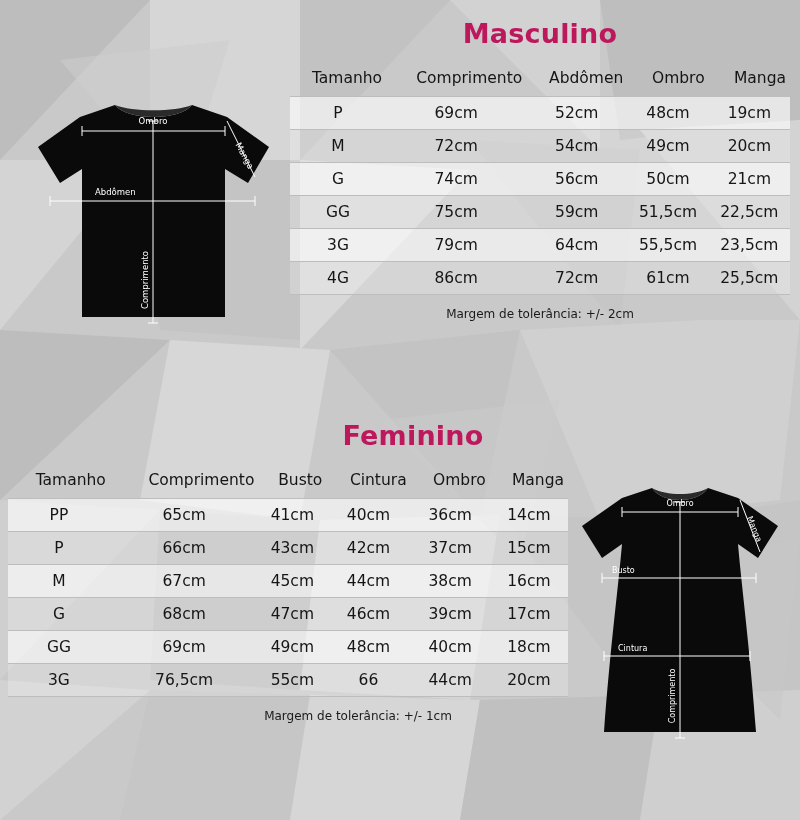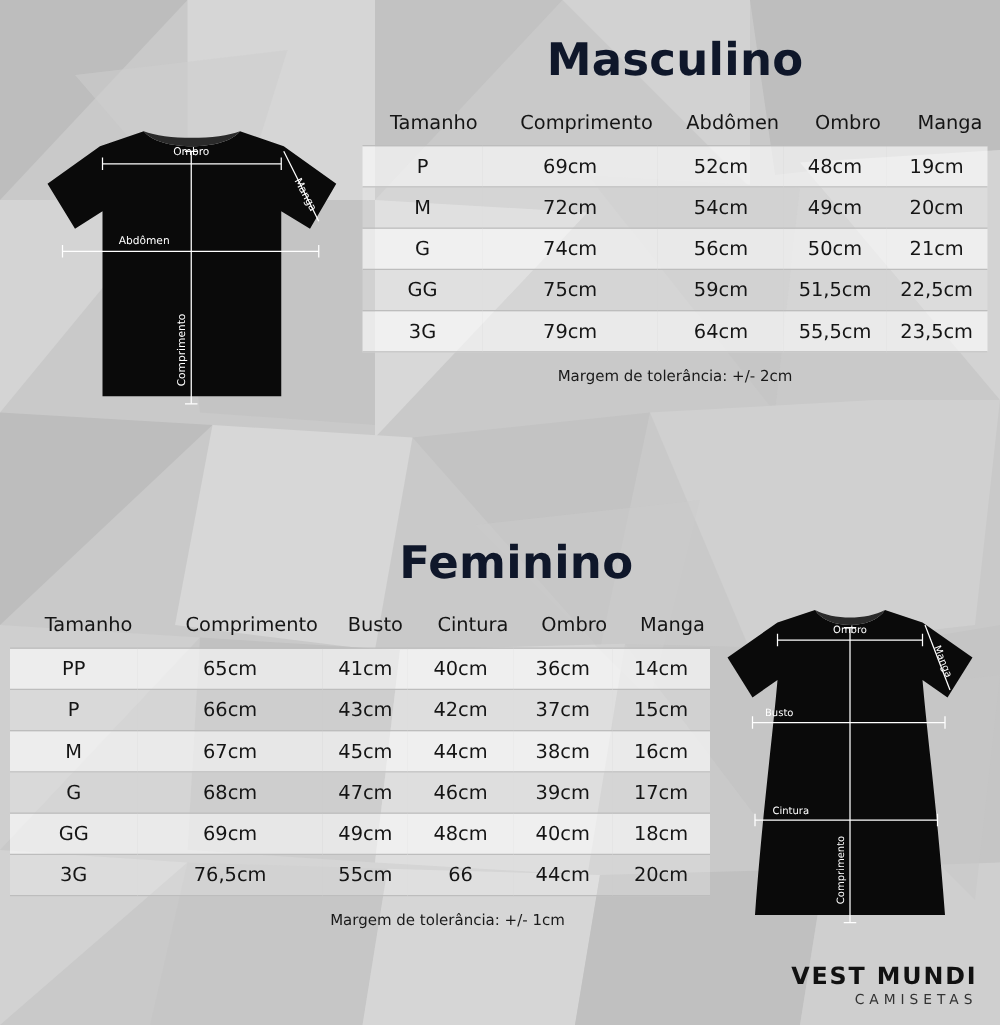--- a/index.html
+++ b/index.html
@@ -18,25 +18,25 @@
 
   #page { position:relative; z-index:2; width:800px; height:820px; }
 
   
   .section { position:absolute; }
   #male-section   { left:290px; top:10px;  width:500px; }
   #female-section { left:8px;   top:412px; width:560px; }
 
   .title {
     text-align:center;
-    font-size:36px;
+    font-size:27px;
     font-weight:bold;
     letter-spacing:0.2px;
-    margin:18px 0 14px 0;
-    color:#0f172a;
+    margin:8px 0 14px 0;
+    color:#be185d;
   }
   #female-section .title { margin-left:250px; }
 
   table { border-collapse:collapse; width:100%; }
   th {
     font-size:15.5px;
     font-weight:normal;
     padding:6px 4px 9px 4px;
     text-align:right;
     color:#151515;
@@ -182,20 +182,27 @@
           <td>51,5cm</td>
           <td>22,5cm</td>
         </tr>
         <tr>
           <td>3G</td>
           <td>79cm</td>
           <td>64cm</td>
           <td>55,5cm</td>
           <td>23,5cm</td>
         </tr>
+        <tr>
+          <td>4G</td>
+          <td>86cm</td>
+          <td>72cm</td>
+          <td>61cm</td>
+          <td>25,5cm</td>
+        </tr>
       </tbody>
     </table>
     <div class="tolerance">Margem de tolerância: +/- 2cm</div>
   </div>
 
   <div class="section" id="female-section">
     <div class="title">Feminino</div>
     <table>
       <thead>
         <tr>
@@ -284,18 +291,14 @@
         <line x1="180" y1="30" x2="200" y2="82"></line>
       </g>
       <text x="120" y="36" fill="#ffffff" font-size="8" text-anchor="middle" font-family="DejaVu Sans, sans-serif">Ombro</text>
       <text x="52" y="103" fill="#ffffff" font-size="8" text-anchor="start" font-family="DejaVu Sans, sans-serif">Busto</text>
       <text x="58" y="181" fill="#ffffff" font-size="8" text-anchor="start" font-family="DejaVu Sans, sans-serif">Cintura</text>
       <text x="0" y="0" fill="#ffffff" font-size="8" text-anchor="middle" transform="translate(115,226) rotate(-90)" font-family="DejaVu Sans, sans-serif">Comprimento</text>
       <text x="0" y="0" fill="#ffffff" font-size="8" text-anchor="middle" transform="translate(192,60) rotate(68)" font-family="DejaVu Sans, sans-serif">Manga</text>
     </svg>
   </div>
 
-  <div id="brand">
-    <div class="brand-name">VEST MUNDI</div>
-    <div class="brand-sub">CAMISETAS</div>
-  </div>
 
 </div>
 
 </body></html>

